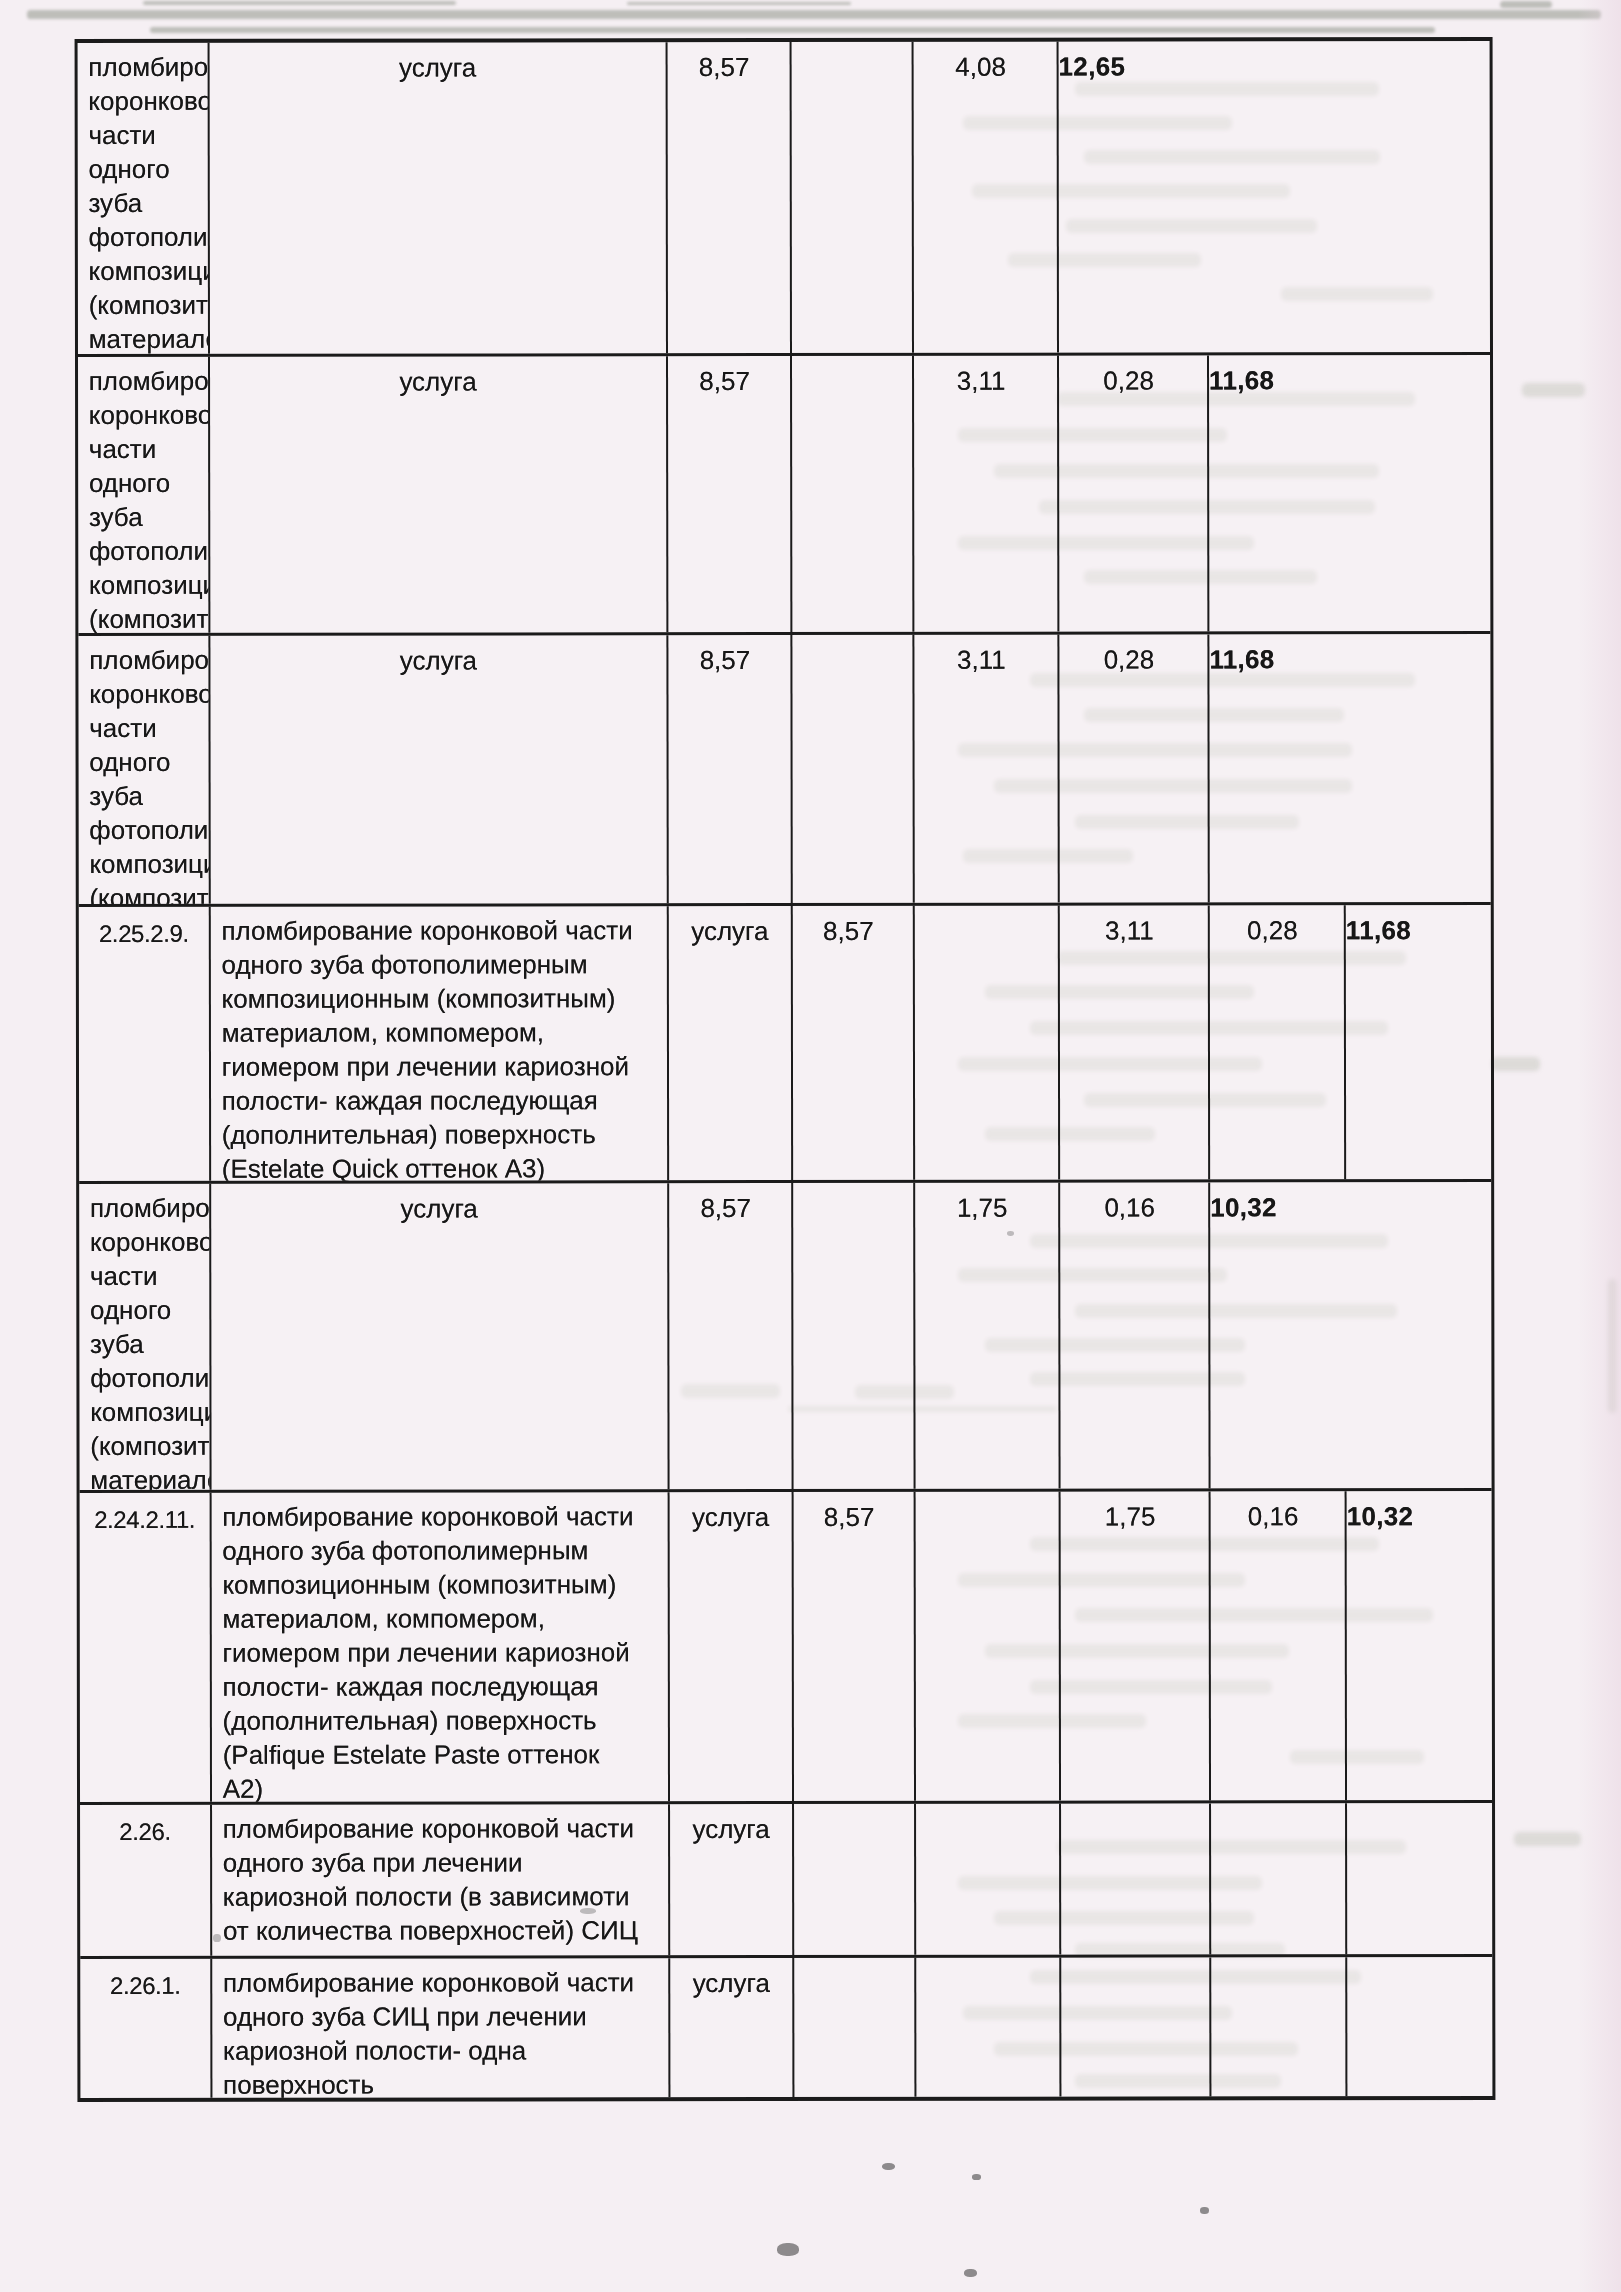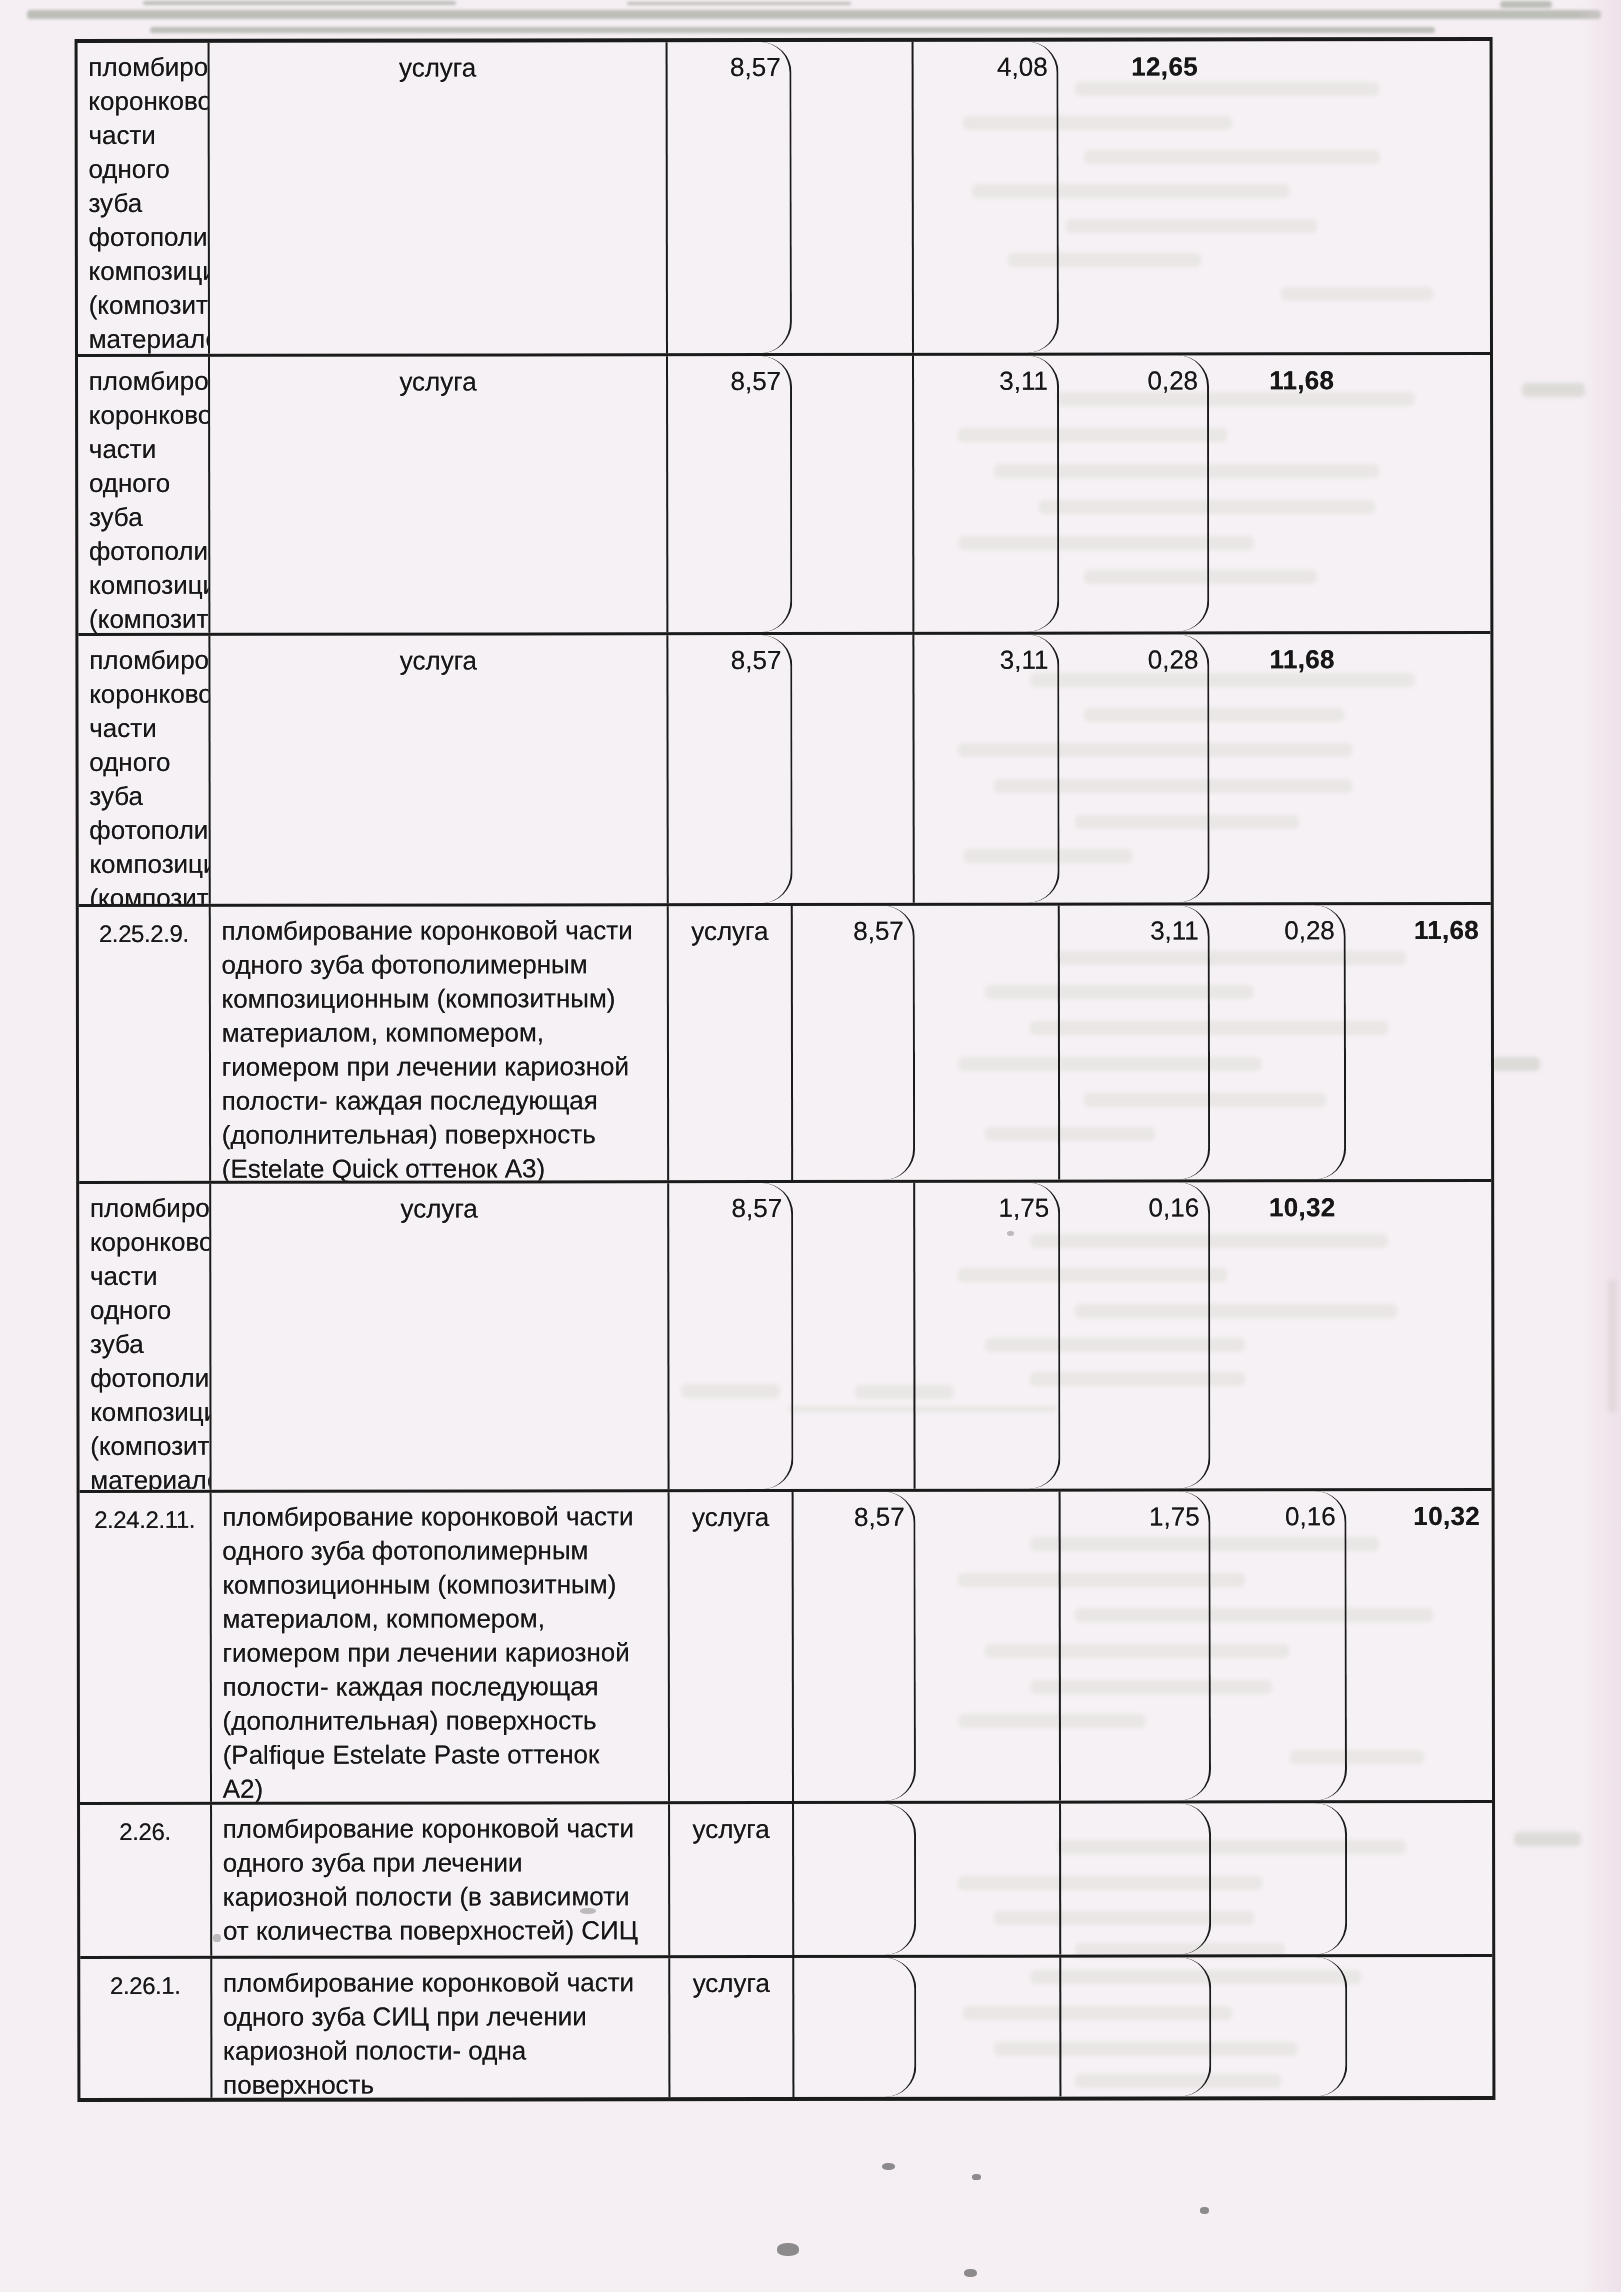--- a/index.html
+++ b/index.html
@@ -32,22 +32,22 @@
   .r5{height:309px}.r6{height:312px}.r7{height:154px}.r8{height:139px}
   .c{
     border-right:2.7px solid #1b1b1b;box-sizing:border-box;height:100%;
     overflow:hidden;font-size:26px;line-height:34px;
     text-shadow:0 0 0.5px rgba(25,25,25,.75);
   }
   .c:last-child{border-right:none;}
   .num{font-size:24px;letter-spacing:-0.4px;text-align:center;padding-top:9.9px;}
   .desc{white-space:pre-line;padding:7.2px 5.4px 0 10.7px;}
   .unit{text-align:center;padding-top:8px;}
-  .val{text-align:right;padding:8px 9px 16px 0;border-radius:31px;}
-  .tot{text-align:right;padding:8px 10.7px 0 0;font-weight:bold;letter-spacing:0.3px;}
+  .val{text-align:center;padding:8px 9px 16px 0;}
+  .tot{padding:8px 10.7px 0 0;font-weight:bold;letter-spacing:0.3px;}
   
   .layer{position:absolute;left:0;top:0;width:1621px;height:2293px;pointer-events:none;}
   .bleed-bar{position:absolute;background:rgba(125,138,112,.20);filter:blur(2.2px);border-radius:5.4px;}
   .streak-bar{position:absolute;background:rgba(100,110,92,.38);filter:blur(1.4px);border-radius:3.6px;}
   .speck-dot{position:absolute;background:rgba(55,55,55,.55);filter:blur(0.5px);border-radius:45%;}
 </style>
 </head>
 <body>
 
 <div class="layer" id="bleed-layer">

